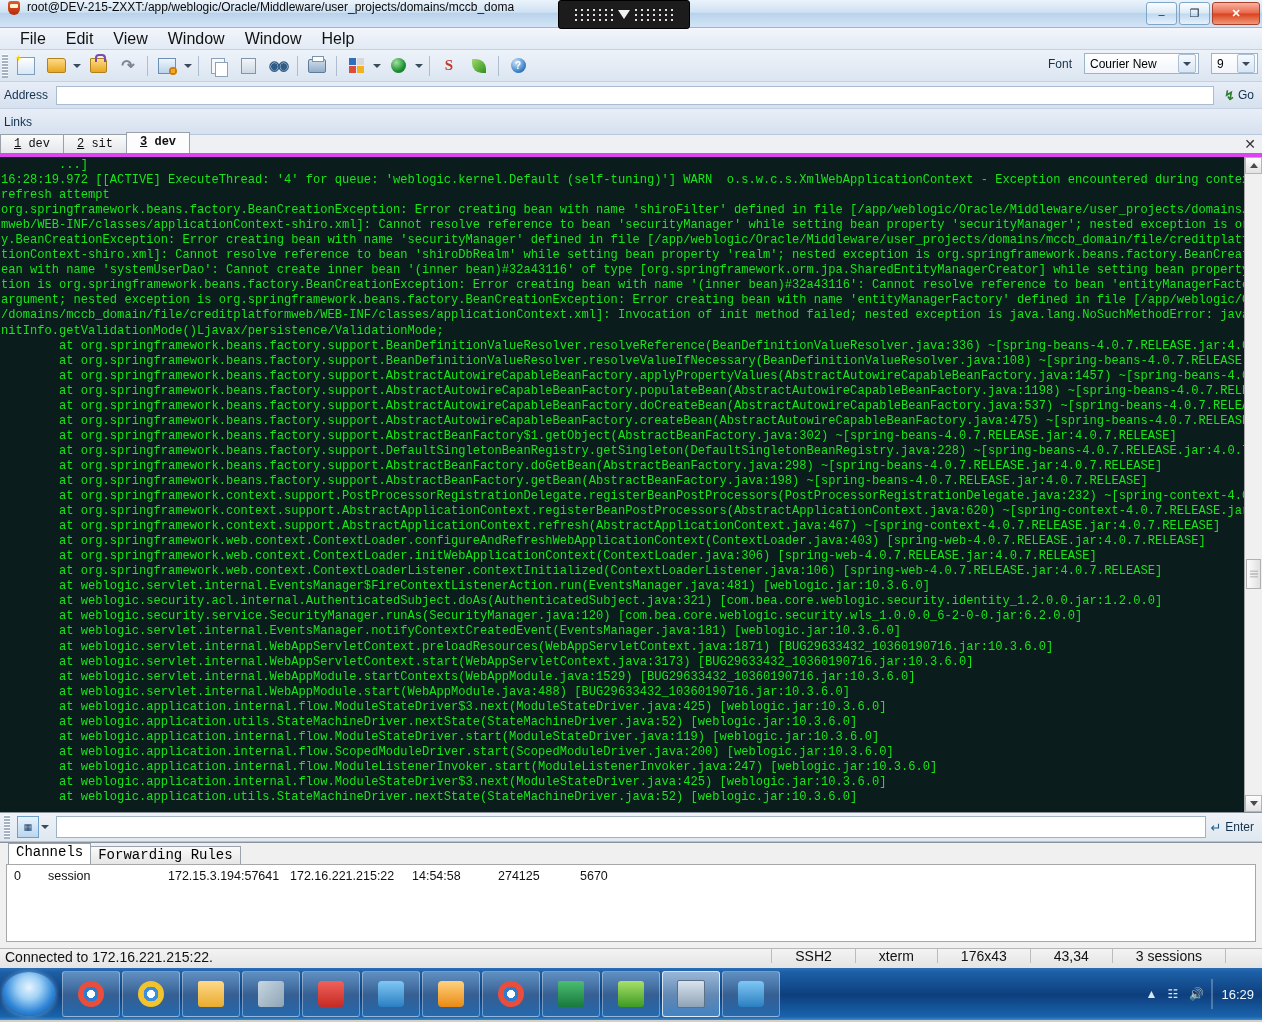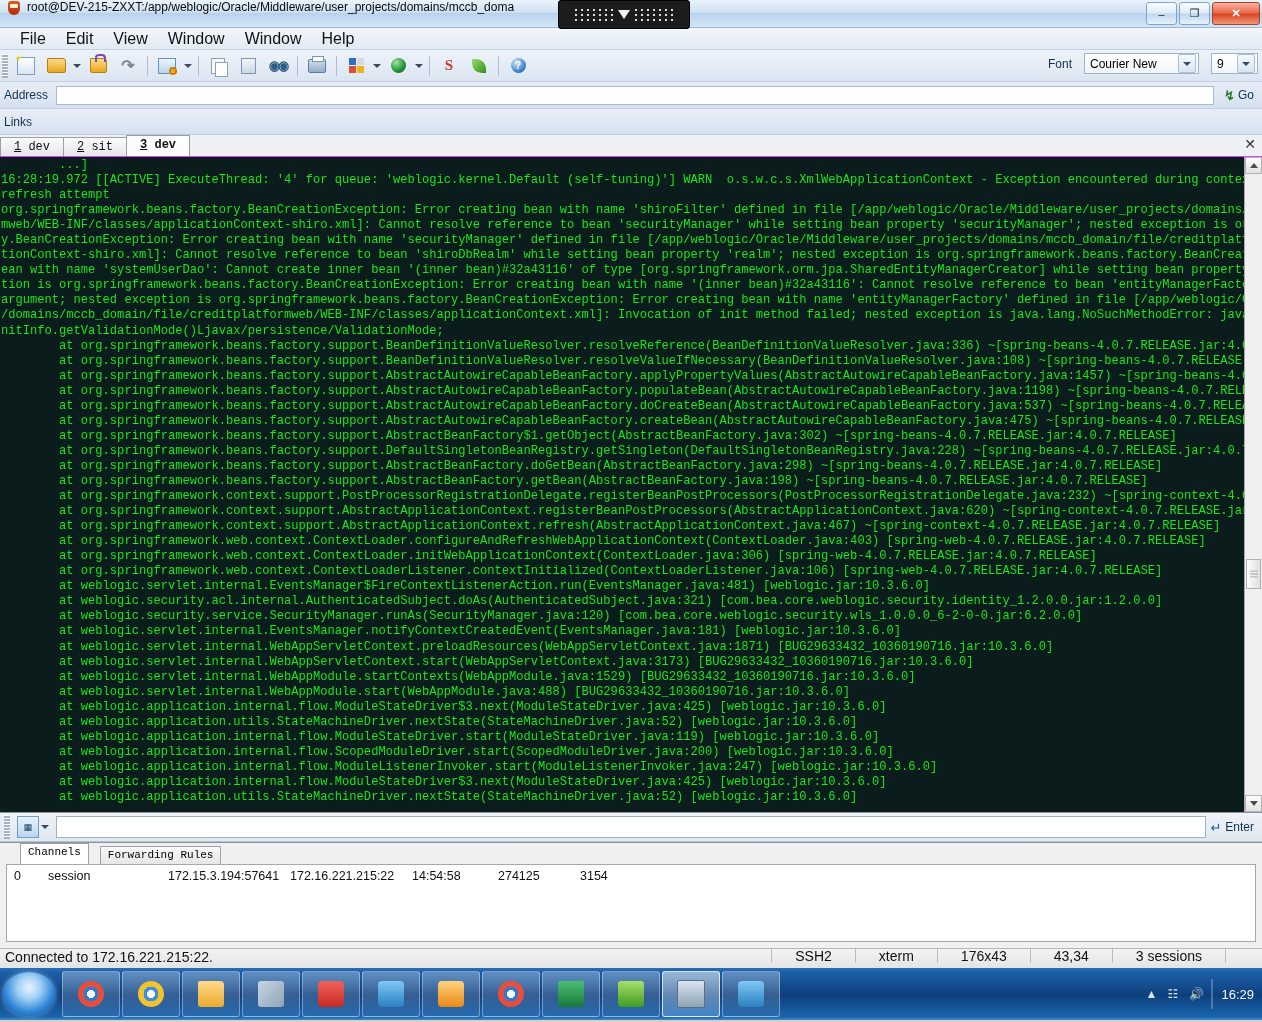--- a/index.html
+++ b/index.html
@@ -224,21 +224,21 @@
     border-bottom: 1px solid #b9c8da;
     display: flex; align-items: center;
     box-sizing: border-box;
   }
   .links-label { font-size: 12px; color: #13314d; padding-left: 4px; }
 
   
   .tabsbar {
     height: 22px;
     background: #eef0f3;
-    border-bottom: 1px solid #d946ef;
+    border-bottom: 4px solid #d946ef;
     display: flex;
     align-items: flex-end;
     position: relative;
     box-sizing: border-box;
   }
   .stab {
     font-family: "Liberation Mono", monospace;
     font-size: 12px;
     padding: 2px 13px 3px 13px;
     border: 1px solid #98a0aa;
@@ -365,28 +365,27 @@
   }
   .btabs {
     display: flex;
     align-items: flex-end;
     height: 19px;
     padding-left: 6px;
     box-sizing: border-box;
   }
   .btab {
     font-family: "Liberation Mono", monospace;
-    font-size: 11px;
+    font-size: 14px;
     padding: 1px 7px 2px 7px;
     border: 1px solid #9aa3ad;
     border-bottom: none;
     background: linear-gradient(180deg,#fafafa,#e6e6e6);
     margin-right: -1px;
     line-height: 14px;
-    margin-left: 12px;
   }
   .btab.active { background: #fff; height: 17px; }
   .grid {
     margin: 0 4px;
     border: 1px solid #a7a7a7;
     background: #fff;
     height: 78px;
     box-sizing: border-box;
     overflow: hidden;
   }
@@ -747,21 +746,21 @@
     <div class="btab">Forwarding Rules</div>
   </div>
   <div class="grid">
     <div class="grid-row">
       <div class="gc c-id">0</div>
       <div class="gc c-type">session</div>
       <div class="gc c-from">172.15.3.194:57641</div>
       <div class="gc c-to">172.16.221.215:22</div>
       <div class="gc c-crt">14:54:58</div>
       <div class="gc c-bin">274125</div>
-      <div class="gc c-bout">3154</div>
+      <div class="gc c-bout">5670</div>
       <div class="gc c-rest"></div>
     </div>
   </div>
 </div>
 
 <div class="statusbar">
   <span class="status-left">Connected to 172.16.221.215:22.</span>
   <span class="status-cell">SSH2</span>
   <span class="status-cell">xterm</span>
   <span class="status-cell">176x43</span>

